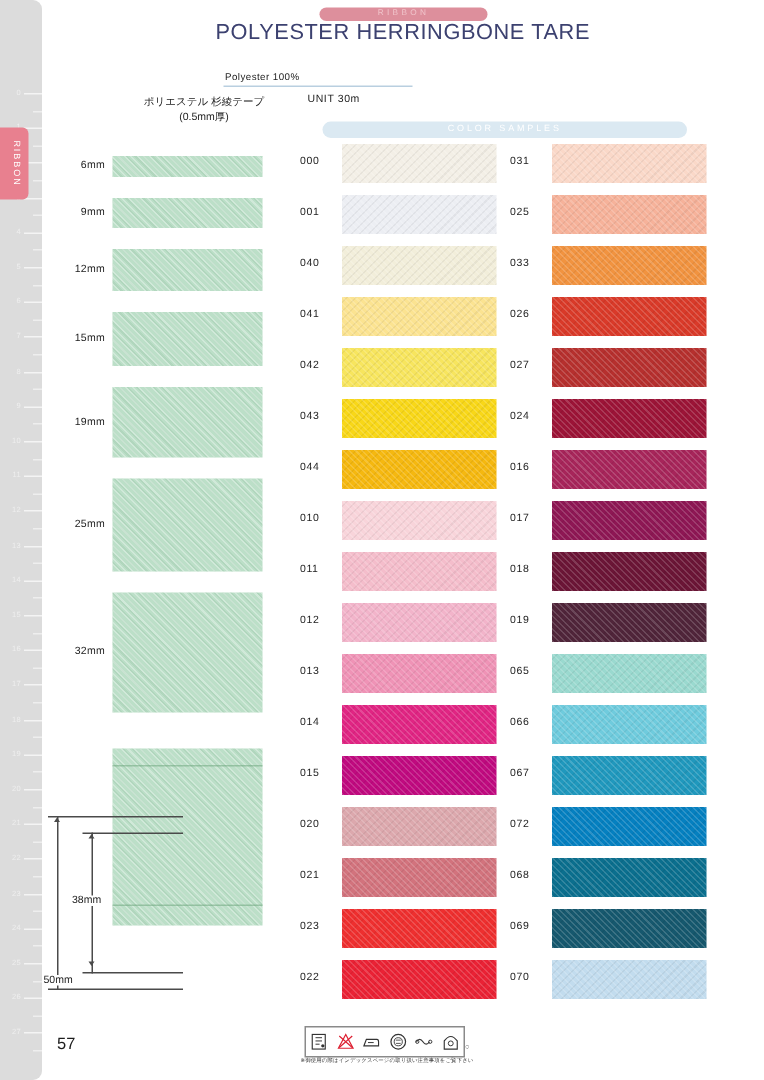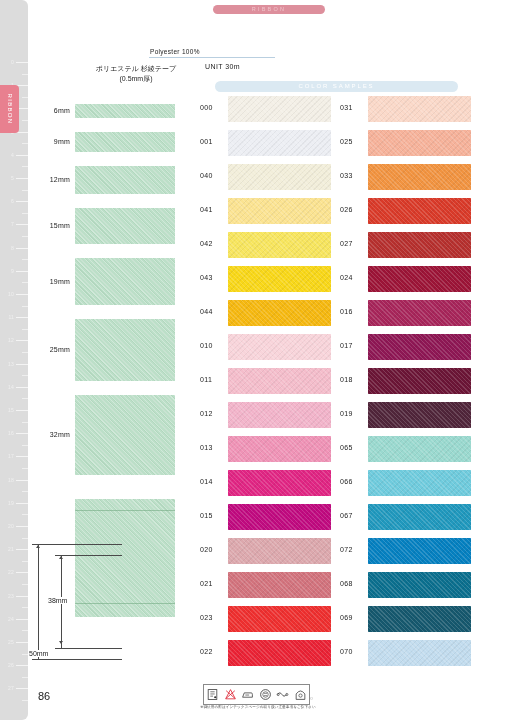--- a/index.html
+++ b/index.html
@@ -230,20 +230,21 @@
     <span>RIBBON</span>
   </div>
 </div>
 
 <div id="page">
 
   <div id="ribbon-pill">
     <span>RIBBON</span>
   </div>
 
+  <div id="main-title">POLYESTER HERRINGBONE TARE</div>
 
   <div id="prod-name-jp">
     <div>ポリエステル 杉綾テープ</div>
     <div>(0.5mm厚)</div>
   </div>
   <div id="material">Polyester 100%</div>
   <div id="material-rule"></div>
   <div id="unit">UNIT  30m</div>
 
   <div id="cs-pill">
@@ -437,21 +438,21 @@
       <div class="srow" style="top: 510px;">
         <div class="scode">069</div>
         <div class="schip" style="background-color: rgb(22, 88, 110);"></div>
       </div>
       <div class="srow" style="top: 544px;">
         <div class="scode">070</div>
         <div class="schip" style="background-color: rgb(194, 220, 238);"></div>
       </div>
     </div>
 
-  <div id="pagenum">86</div>
+  <div id="pagenum">57</div>
 
   <div id="carebox">
     <svg class="cicon" viewBox="0 0 24 24">
       <rect x="4" y="3" width="16" height="18" fill="none" stroke="#333" stroke-width="1.4"></rect>
       <path d="M8 7h8M8 11h8M8 15h5" stroke="#333" stroke-width="1.2" fill="none"></path>
       <circle cx="17" cy="17" r="2" fill="#333"></circle>
     </svg>
     <svg class="cicon" viewBox="0 0 24 24">
       <path d="M12 3 L21 20 H3 Z" fill="none" stroke="#d23" stroke-width="1.5"></path>
       <path d="M4 5 L20 19 M20 5 L4 19" stroke="#d23" stroke-width="1.5"></path>

